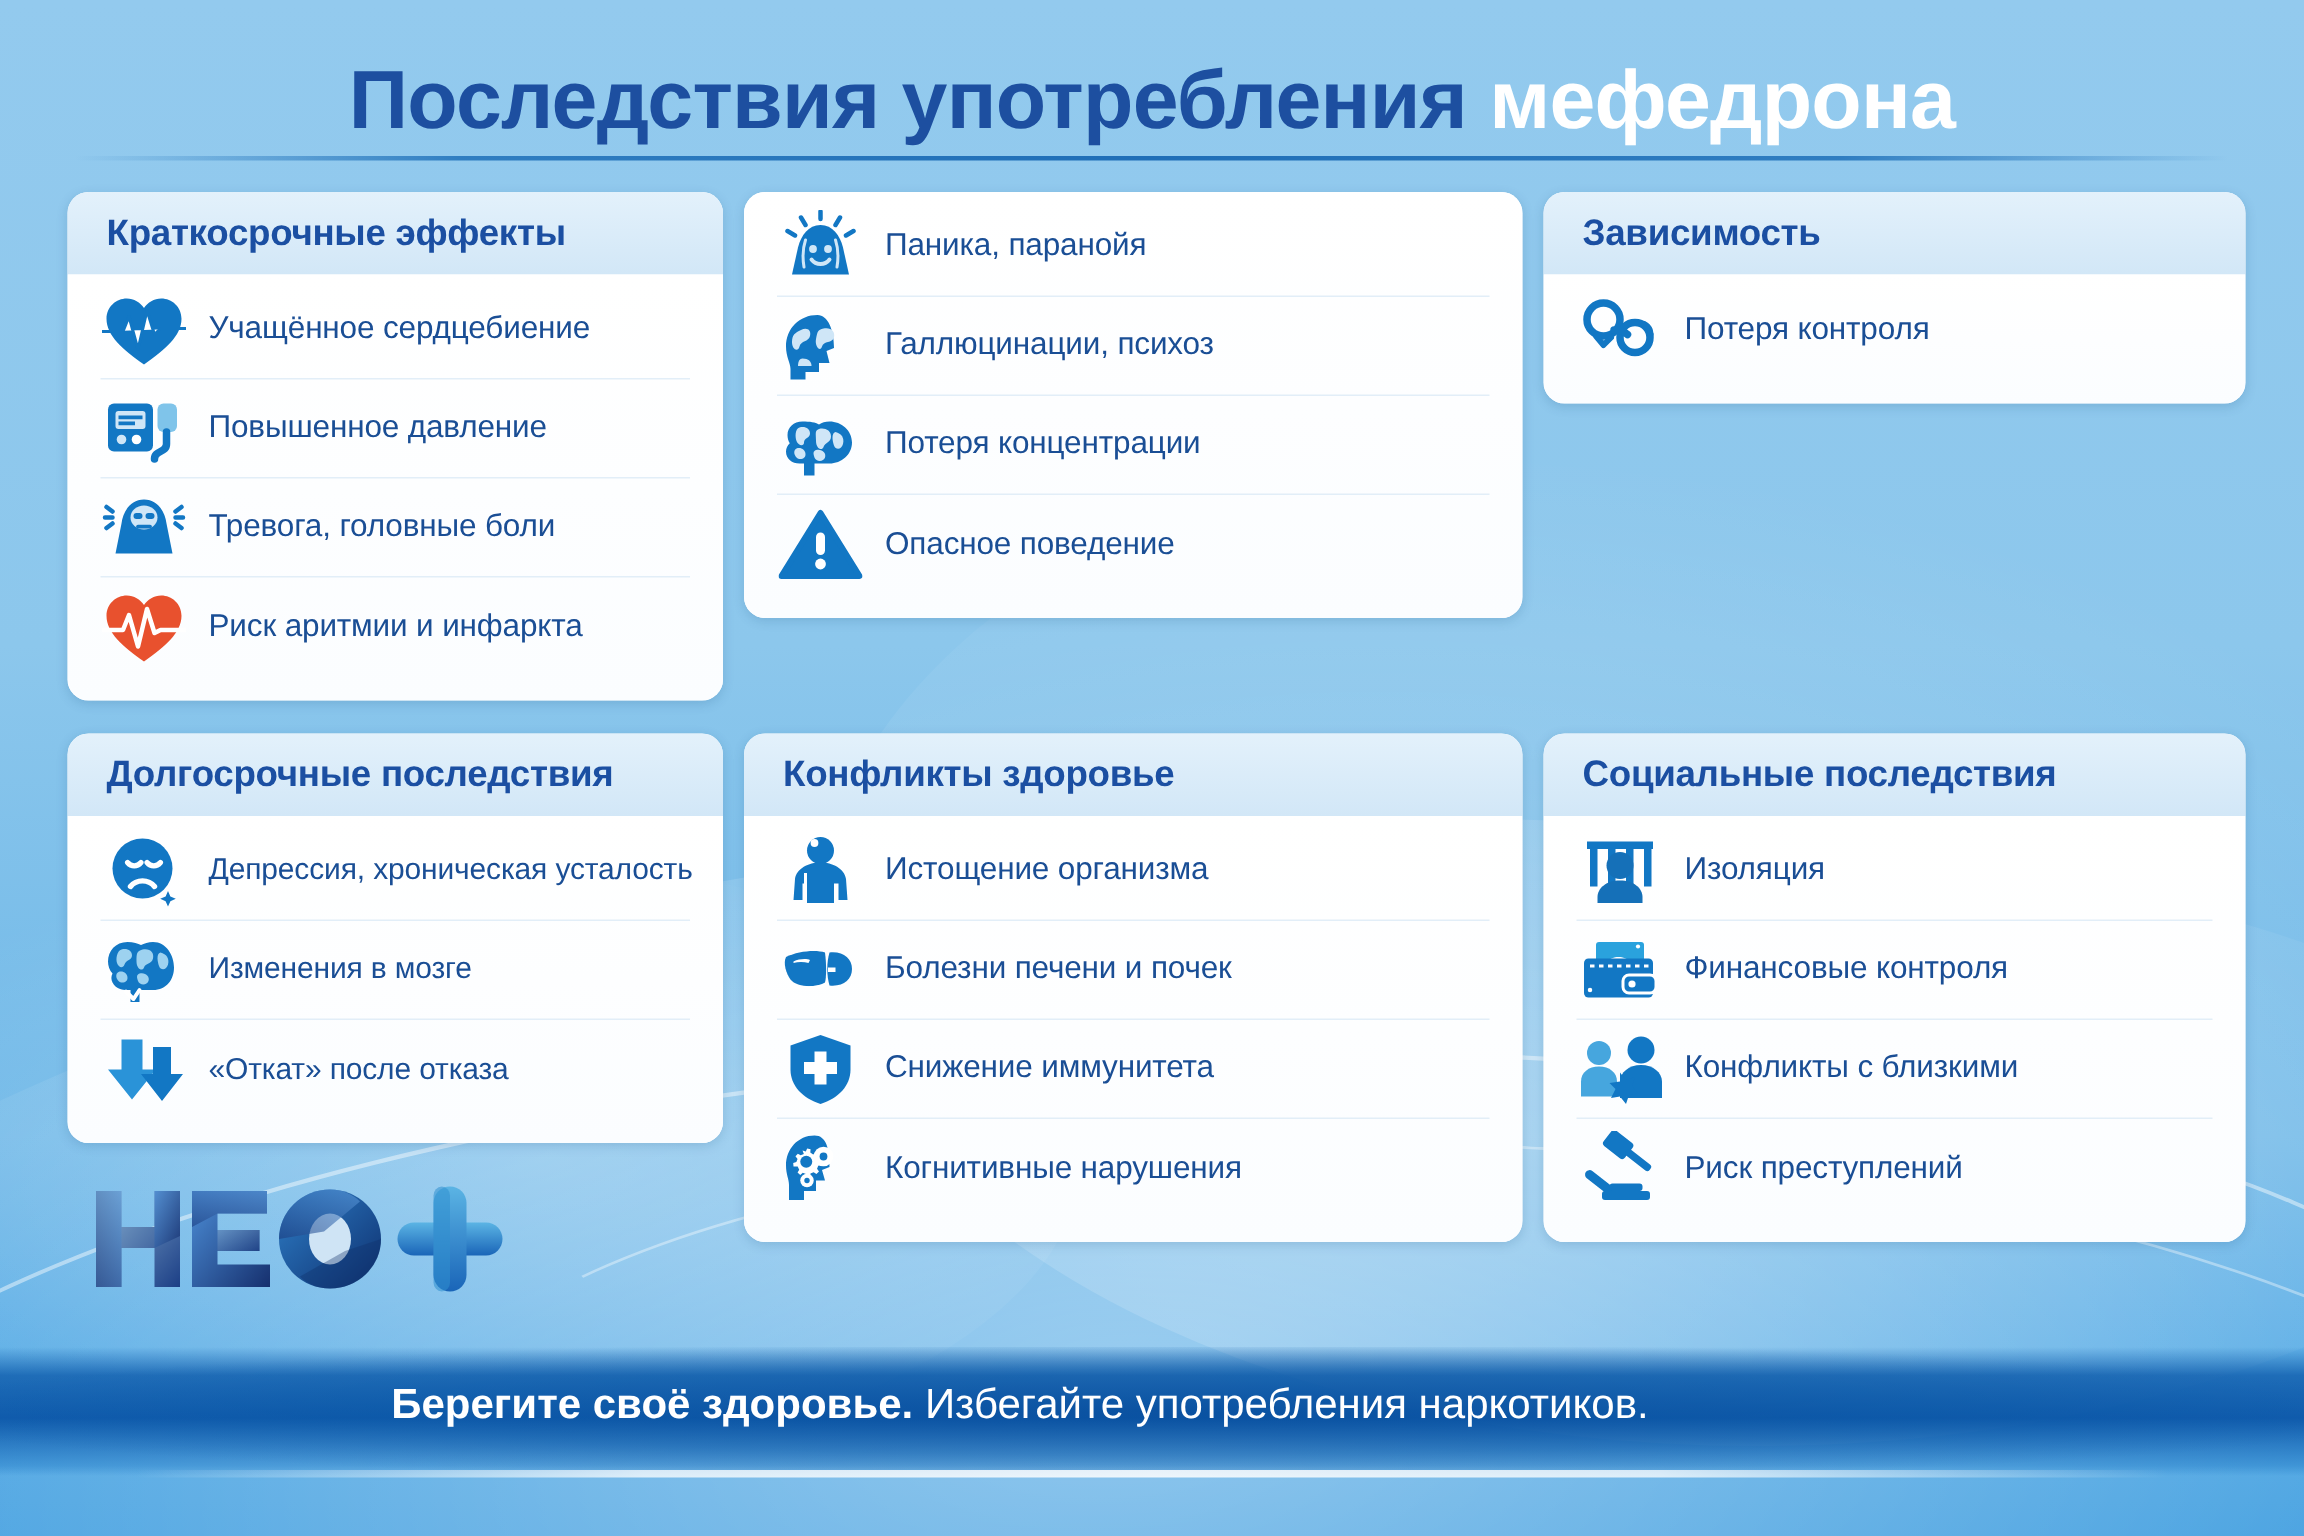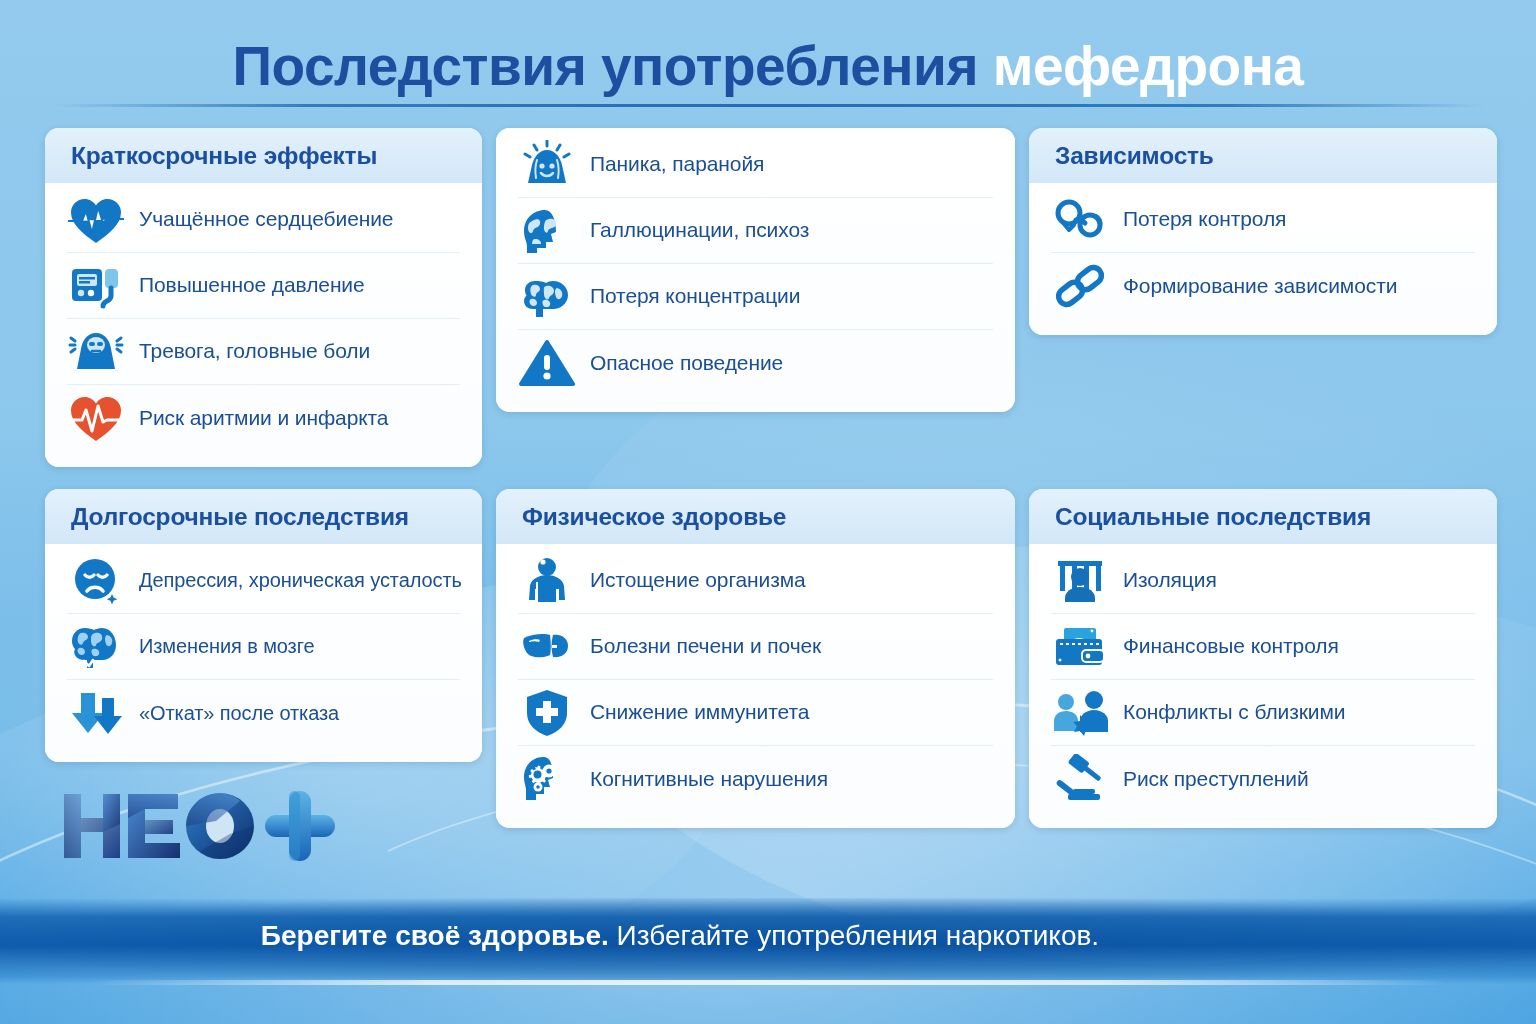--- a/index.html
+++ b/index.html
@@ -308,31 +308,20 @@
           <svg width="56" height="50" viewBox="0 0 56 50">
               <circle cx="17" cy="18" r="11" fill="none" stroke="#1277c4" stroke-width="5"></circle>
               <circle cx="38" cy="30" r="10" fill="none" stroke="#1277c4" stroke-width="5"></circle>
               <path d="M24 25c3 0 7 1 9 3" stroke="#1277c4" stroke-width="5" fill="none" stroke-linecap="round"></path>
               <path d="M12 29l5 6 5-5" stroke="#1277c4" stroke-width="4" fill="none" stroke-linecap="round" stroke-linejoin="round"></path>
               <path d="M44 21c4 2 5 6 4 9" stroke="#1277c4" stroke-width="4" fill="none" stroke-linecap="round"></path>
             </svg>
         </span>
         <span class="item-label">Потеря контроля</span>
       </div>
-      <div class="item">
-        <span class="item-ico">
-          <svg width="56" height="50" viewBox="0 0 56 50">
-              <g transform="rotate(-38 28 25)" fill="none" stroke="#1277c4" stroke-width="5.5" stroke-linejoin="round">
-                <rect x="3" y="17" width="26" height="16" rx="8"></rect>
-                <rect x="27" y="17" width="26" height="16" rx="8"></rect>
-              </g>
-            </svg>
-        </span>
-        <span class="item-label">Формирование зависимости</span>
-      </div>
     </div>
   </div>
 
   <div class="card c4">
     <div class="card-head">
       <div class="card-title">Долгосрочные последствия</div>
     </div>
     <div class="card-body">
       <div class="item">
         <span class="item-ico">
@@ -369,21 +358,21 @@
               <path fill="#1277c4" d="M9 4h12v18h8L15 40 1 22h8V4z" transform="translate(25,6)"></path>
             </svg>
         </span>
         <span class="item-label">«Откат» после отказа</span>
       </div>
     </div>
   </div>
 
   <div class="card c5">
     <div class="card-head">
-      <div class="card-title">Физическое здоровье</div>
+      <div class="card-title">Конфликты здоровье</div>
     </div>
     <div class="card-body">
       <div class="item">
         <span class="item-ico">
           <svg width="56" height="50" viewBox="0 0 56 50">
               <circle cx="28" cy="11" r="9" fill="#1277c4"></circle>
               <circle cx="24" cy="6" r="2.6" fill="#fff"></circle>
               <path fill="#1277c4" d="M28 19c-8 0-16 4-17 11l-1 14h6V33h3v13h18V33h3v11h6l-1-14c-1-7-9-11-17-11z"></path>
               <path d="M18 26v16" stroke="#fff" stroke-width="2" fill="none"></path>
             </svg>

